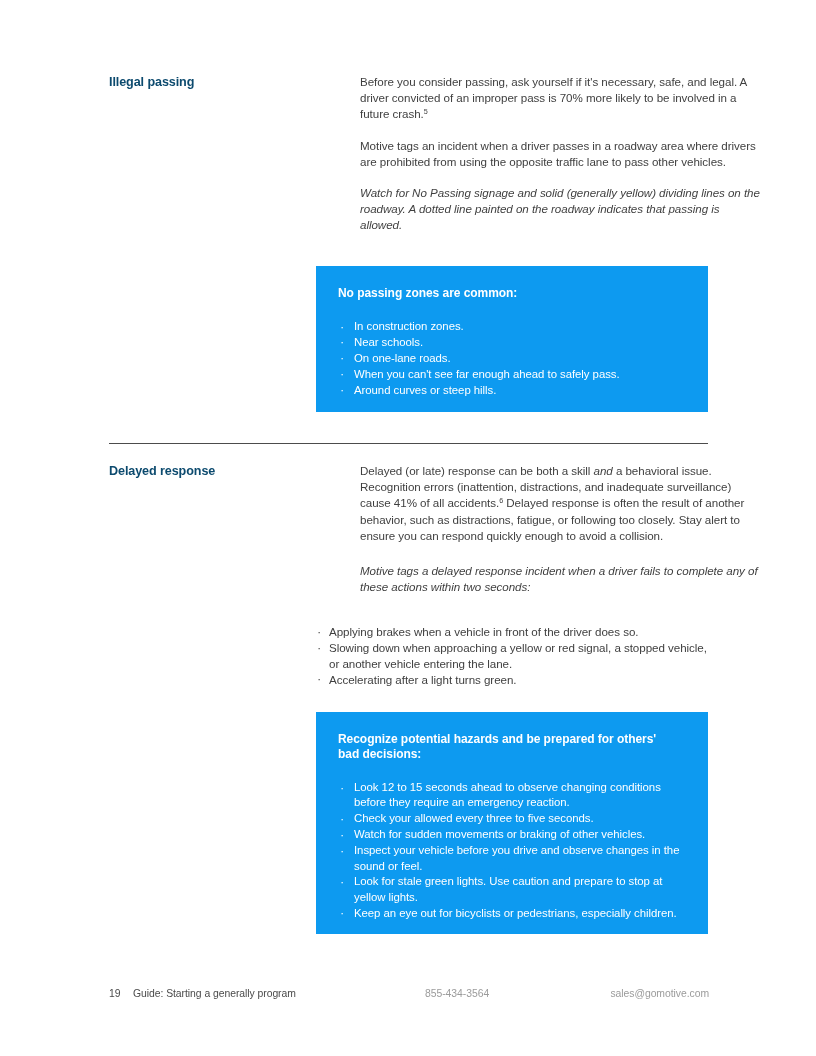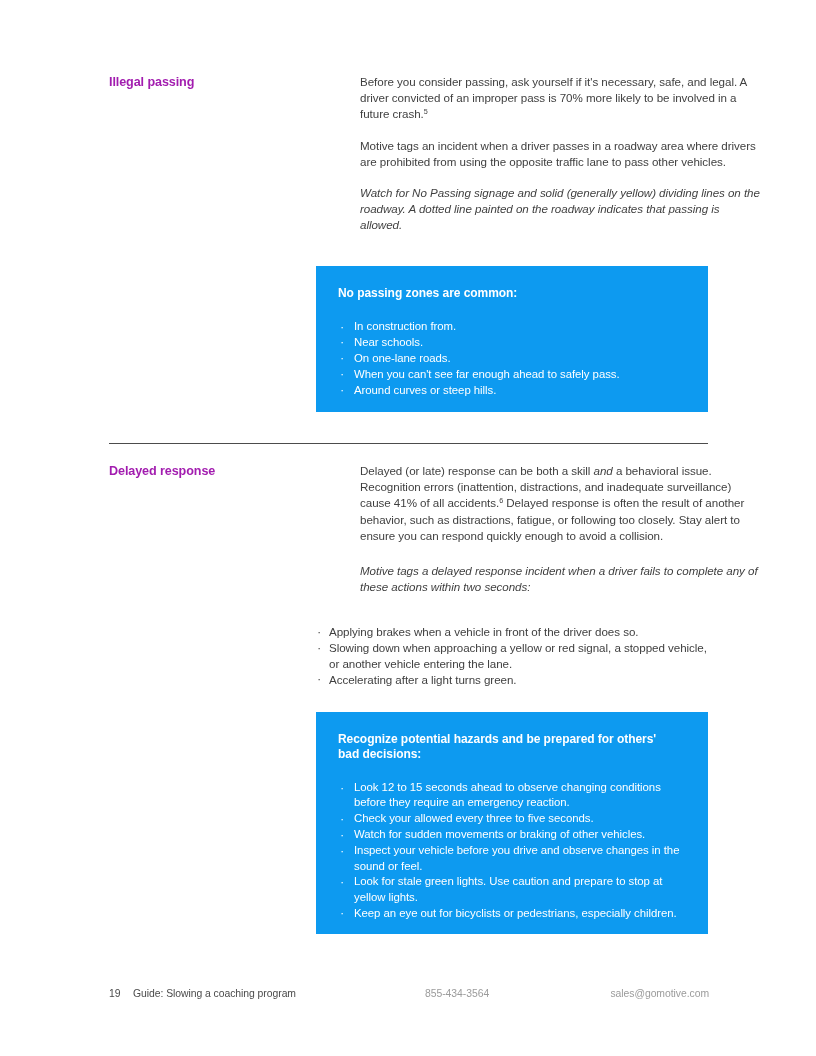--- a/index.html
+++ b/index.html
@@ -28,21 +28,21 @@
     left: 109px;
     width: 600px;
   }
   .sec-heading {
     position: absolute;
     left: 0;
     top: 0;
     width: 190px;
     font-size: 12.6px;
     font-weight: bold;
-    color: #a21caf;
+    color: #0c4a6e;
     letter-spacing: -0.1px;
     line-height: 16px;
   }
   .sec-body {
     position: absolute;
     left: 207px;
     top: 0;
     width: 400px;
     margin-left: 44px;
   }
@@ -179,21 +179,21 @@
     <div class="sec-body">
       <p class="para"><span>Before you consider passing, ask yourself if it's necessary, safe, and legal. A driver convicted of an improper pass is 70% more likely to be involved in a future crash.</span><sup>5</sup></p>
       <p class="para">Motive tags an incident when a driver passes in a roadway area where drivers are prohibited from using the opposite traffic lane to pass other vehicles.</p>
       <p class="para">Watch for No Passing signage and solid (generally yellow) dividing lines on the roadway. A dotted line painted on the roadway indicates that passing is allowed.</p>
     </div>
   </div>
 
   <div class="callout" style="left:316px; top:266px; width:392px; height:146px;">
     <div class="callout-title">No passing zones are common:</div>
     <ul class="callout-list">
-      <li>In construction from.</li>
+      <li>In construction zones.</li>
       <li>Near schools.</li>
       <li>On one-lane roads.</li>
       <li>When you can't see far enough ahead to safely pass.</li>
       <li>Around curves or steep hills.</li>
     </ul>
   </div>
 
   <div class="divider" style="top:443px;"></div>
 
   <div class="section" style="top:463px;">
@@ -221,18 +221,18 @@
       <li>Check your allowed every three to five seconds.</li>
       <li>Watch for sudden movements or braking of other vehicles.</li>
       <li>Inspect your vehicle before you drive and observe changes in the sound or feel.</li>
       <li>Look for stale green lights. Use caution and prepare to stop at yellow lights.</li>
       <li>Keep an eye out for bicyclists or pedestrians, especially children.</li>
     </ul>
   </div>
 
   <div class="footer">
     <span class="footer-page">19</span>
-    <span class="footer-title">Guide: Slowing a coaching program</span>
+    <span class="footer-title">Guide: Starting a generally program</span>
     <span class="footer-phone">855-434-3564</span>
     <span class="footer-email">sales@gomotive.com</span>
   </div>
 
 </div>
 
 </body></html>

